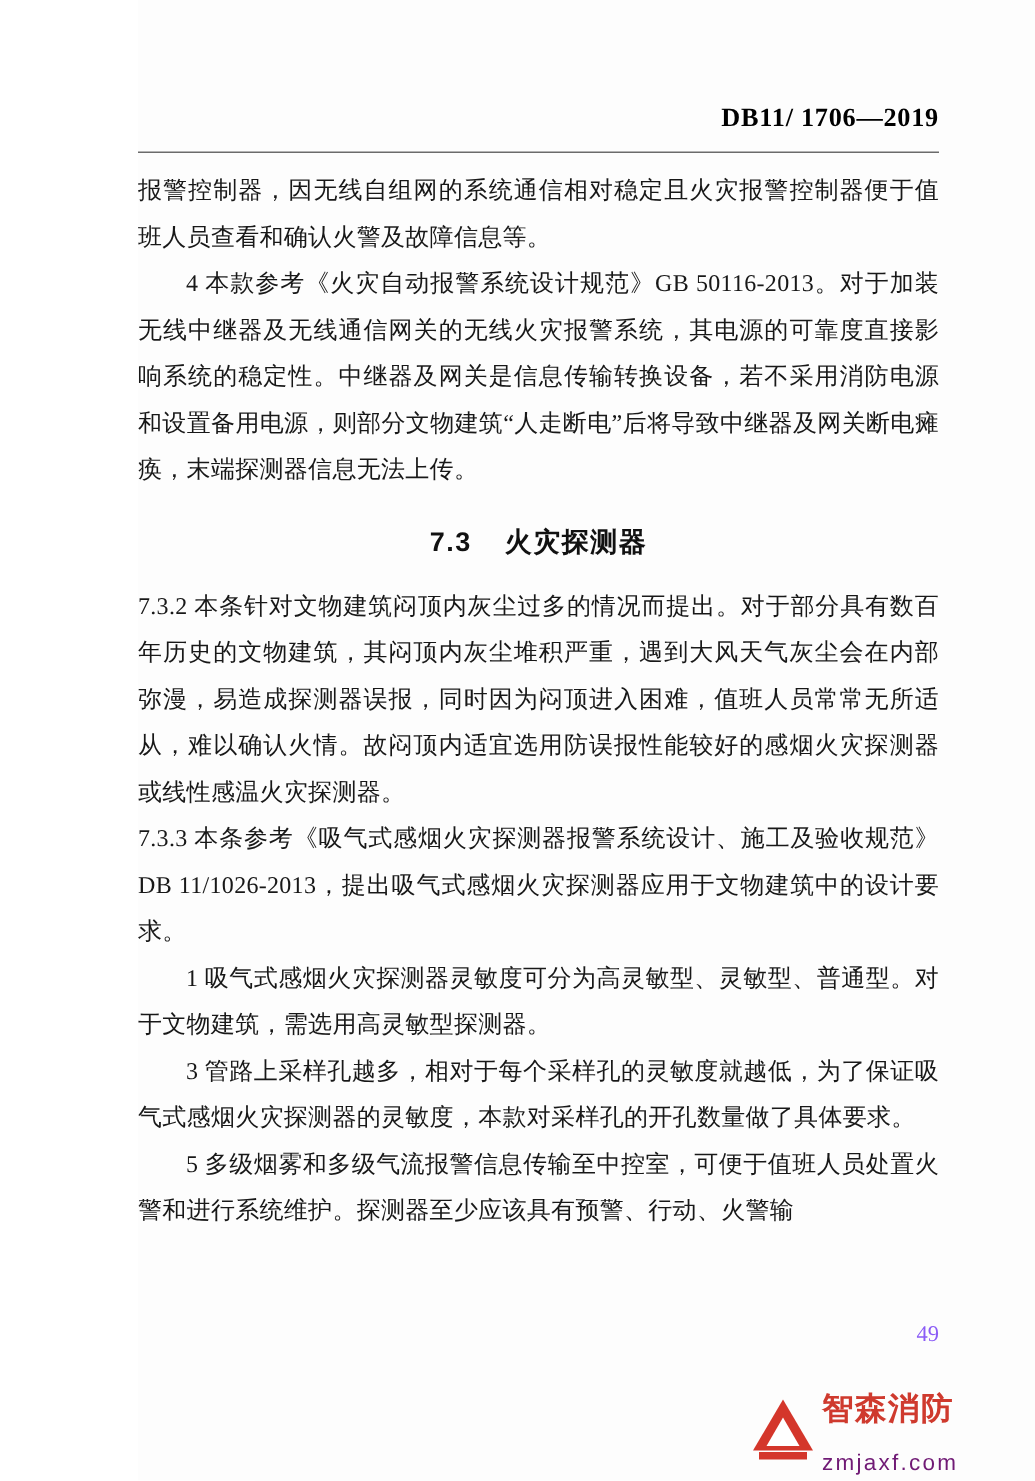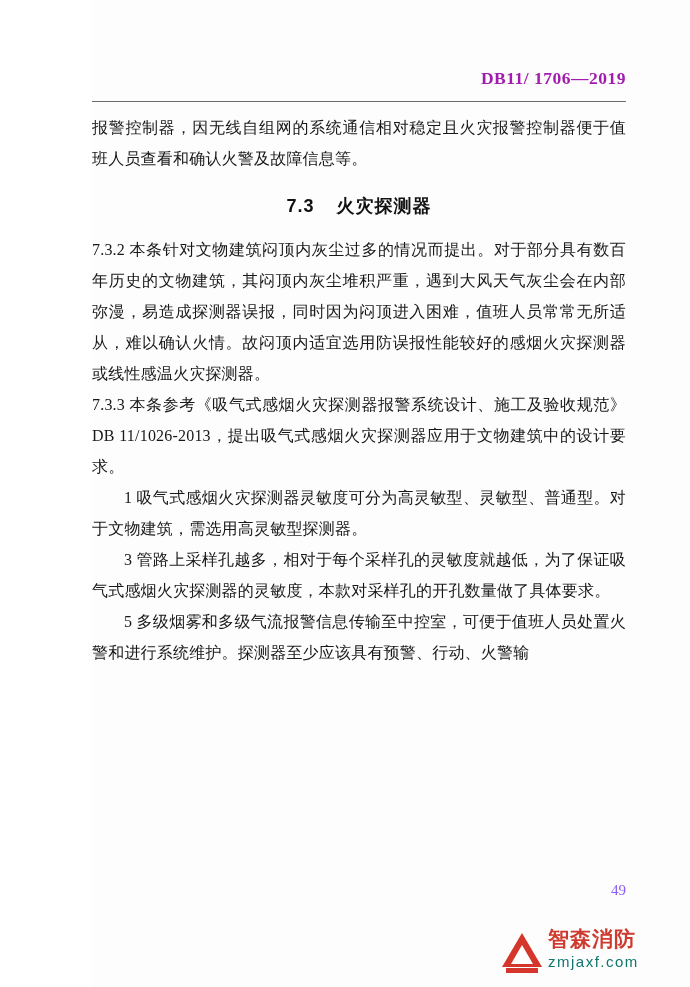--- a/index.html
+++ b/index.html
@@ -38,21 +38,21 @@
     width: 553px;
     height: 987px;
   }
   .header {
     position: absolute;
     right: 19px;
     top: 68px;
     font-size: 17.5px;
     font-weight: bold;
     letter-spacing: 0.5px;
-    color: #a21caf;
+    color: #000000;
     font-family: "Liberation Serif", "DejaVu Serif", serif;
     white-space: nowrap;
   }
   .rule {
     position: absolute;
     left: 0px;
     top: 101px;
     width: 534px;
     height: 1px;
     background: #6b6b6b;
@@ -146,42 +146,43 @@
     top: 10px;
     font-size: 21px;
     font-weight: bold;
     color: #cf3a2e;
     letter-spacing: 1px;
     font-family: "Liberation Sans", sans-serif;
   }
   .logo-sub {
     position: absolute;
     left: 52px;
-    top: 38px;
+    top: 52px;
     font-size: 15px;
-    color: #0f766e;
+    color: #701a75;
     letter-spacing: 1.5px;
     font-family: "Liberation Sans", sans-serif;
   }
 </style>
 </head>
 <body>
 
 <div class="page">
 
   <div class="left-margin-band"></div>
 
   <div class="content">
 
     <div class="header">DB11/ 1706—2019</div>
     <div class="rule"></div>
 
     <div class="body-area">
 
       <p class="para hang">报警控制器，因无线自组网的系统通信相对稳定且火灾报警控制器便于值班人员查看和确认火警及故障信息等。</p>
+      <p class="para indent2">4  本款参考《火灾自动报警系统设计规范》GB 50116-2013。对于加装无线中继器及无线通信网关的无线火灾报警系统，其电源的可靠度直接影响系统的稳定性。中继器及网关是信息传输转换设备，若不采用消防电源和设置备用电源，则部分文物建筑“人走断电”后将导致中继器及网关断电瘫痪，末端探测器信息无法上传。</p>
 
       <div class="sec-title">
         <span class="num">7.3</span><span>火灾探测器</span>
       </div>
 
       <p class="para hang">7.3.2  本条针对文物建筑闷顶内灰尘过多的情况而提出。对于部分具有数百年历史的文物建筑，其闷顶内灰尘堆积严重，遇到大风天气灰尘会在内部弥漫，易造成探测器误报，同时因为闷顶进入困难，值班人员常常无所适从，难以确认火情。故闷顶内适宜选用防误报性能较好的感烟火灾探测器或线性感温火灾探测器。</p>
       <p class="para hang">7.3.3  本条参考《吸气式感烟火灾探测器报警系统设计、施工及验收规范》DB 11/1026-2013，提出吸气式感烟火灾探测器应用于文物建筑中的设计要求。</p>
 
       <p class="para indent2">1  吸气式感烟火灾探测器灵敏度可分为高灵敏型、灵敏型、普通型。对于文物建筑，需选用高灵敏型探测器。</p>
       <p class="para indent2">3  管路上采样孔越多，相对于每个采样孔的灵敏度就越低，为了保证吸气式感烟火灾探测器的灵敏度，本款对采样孔的开孔数量做了具体要求。</p>

